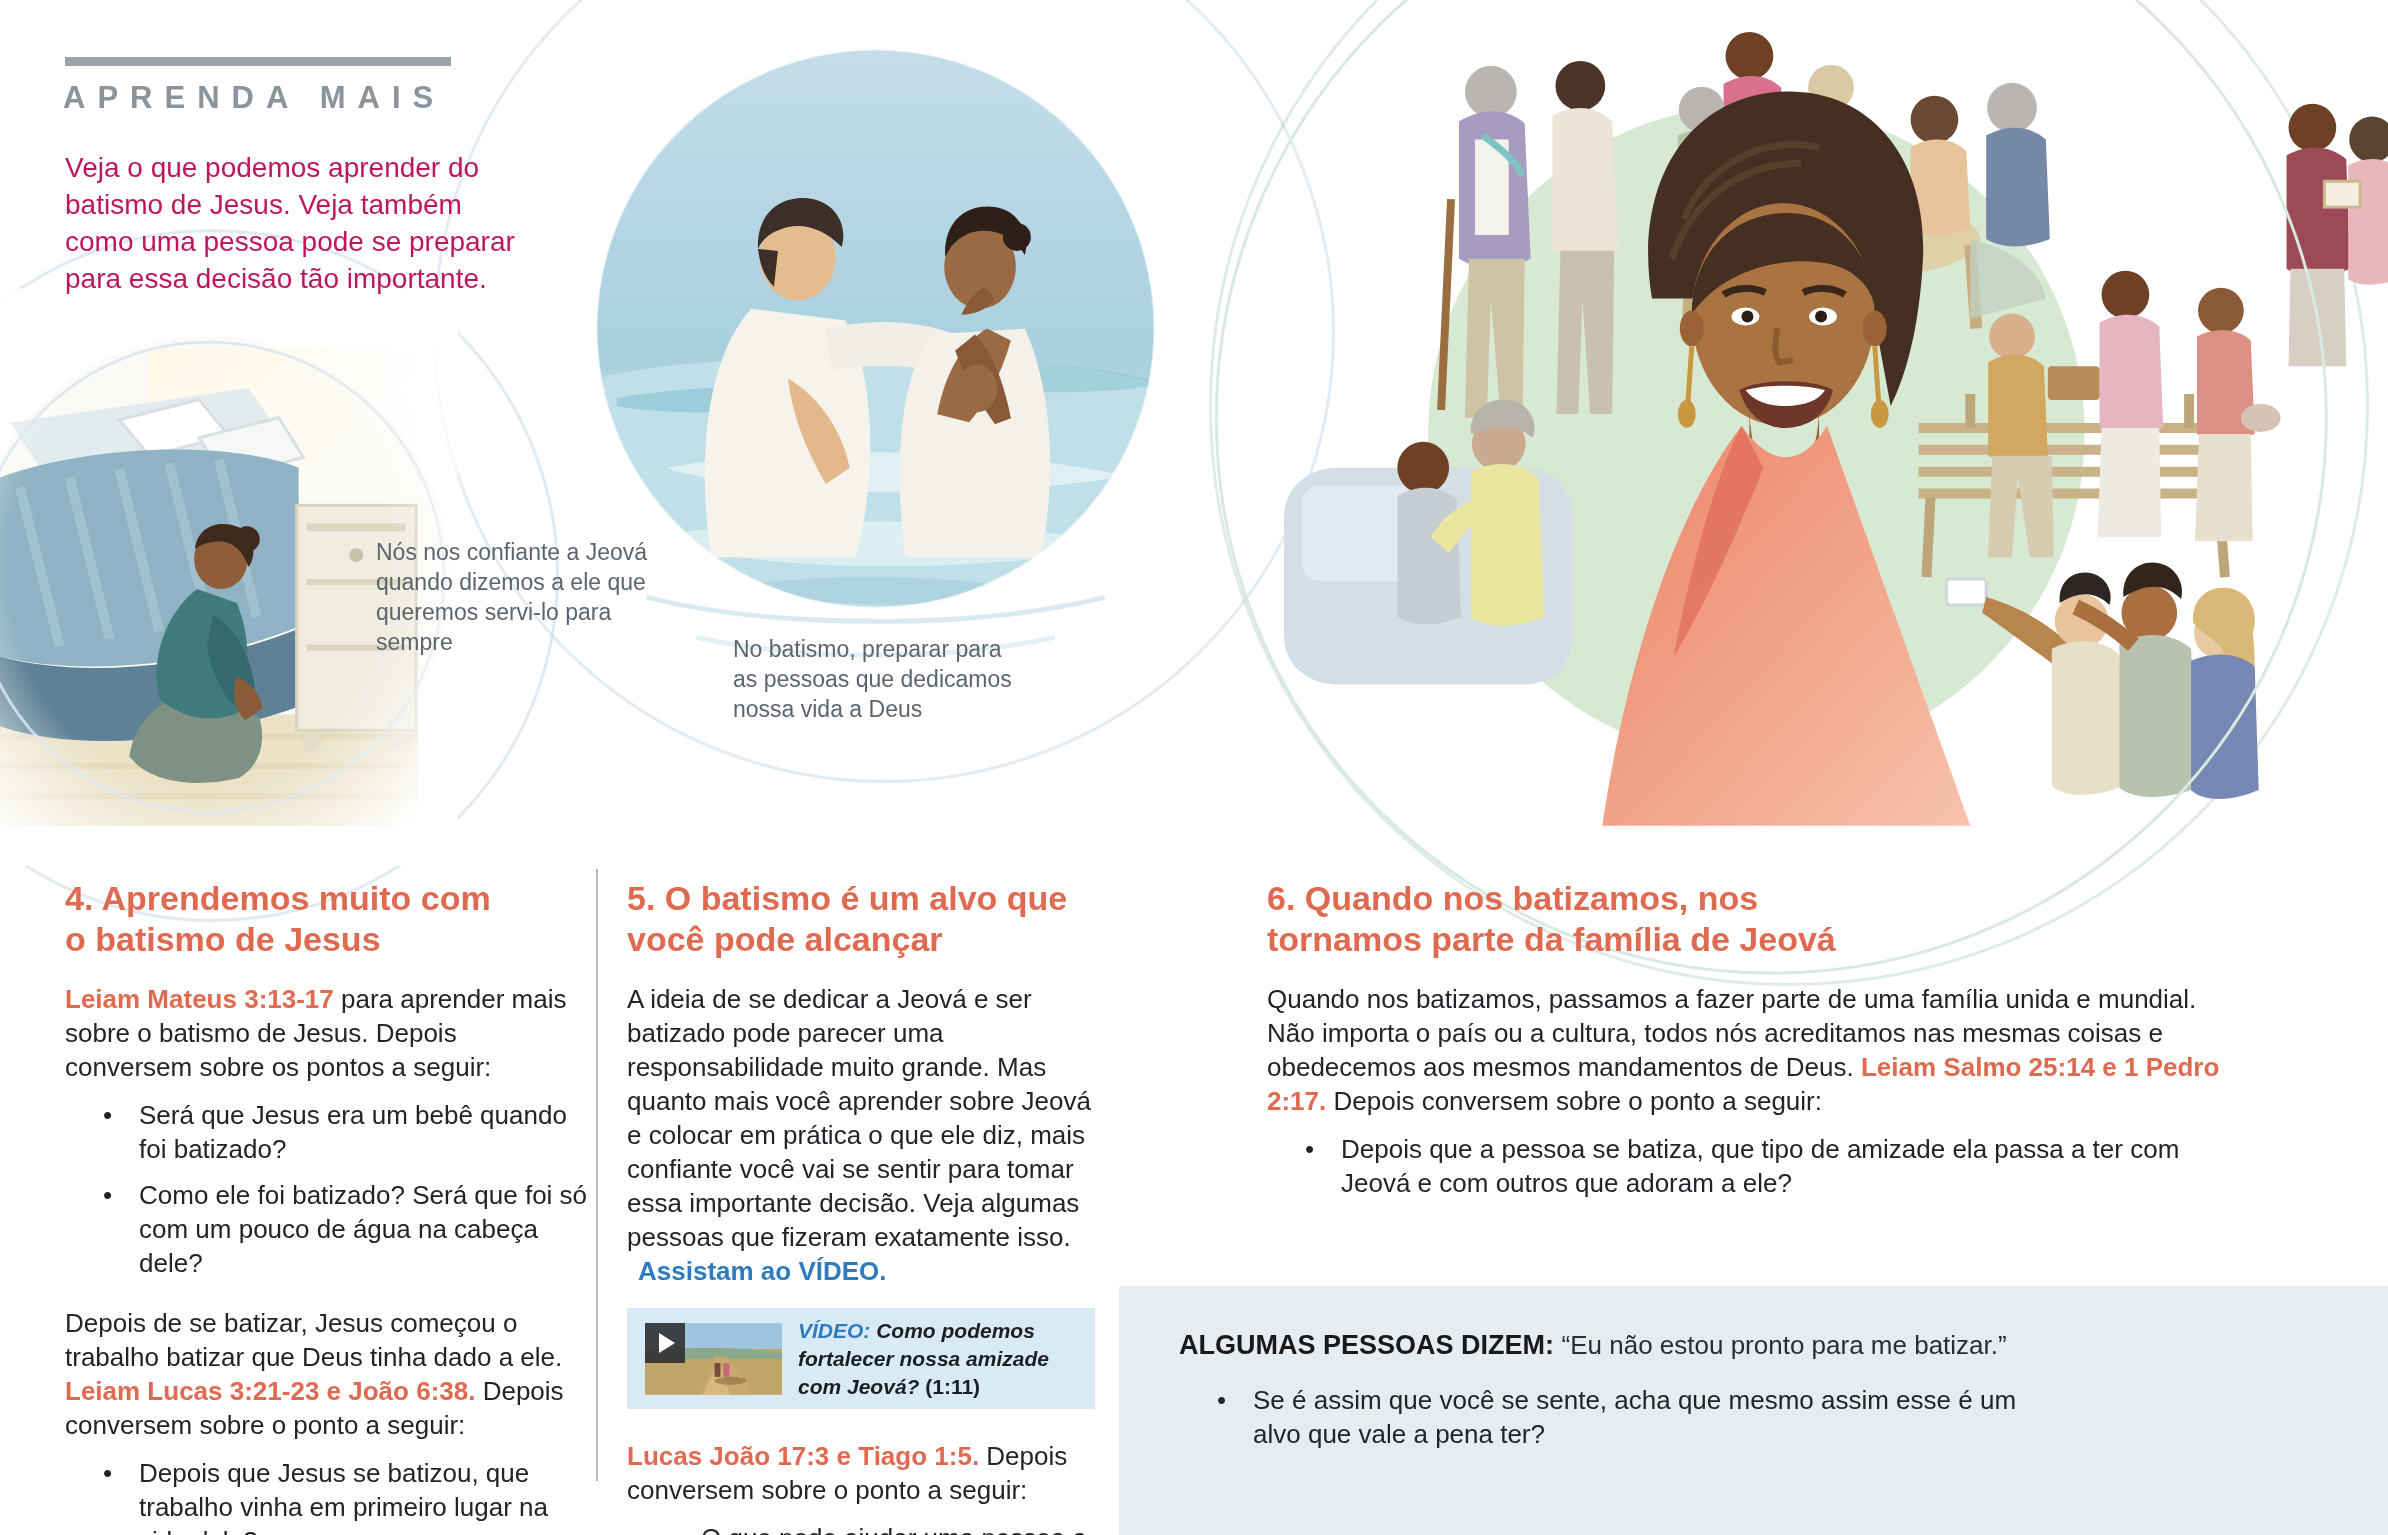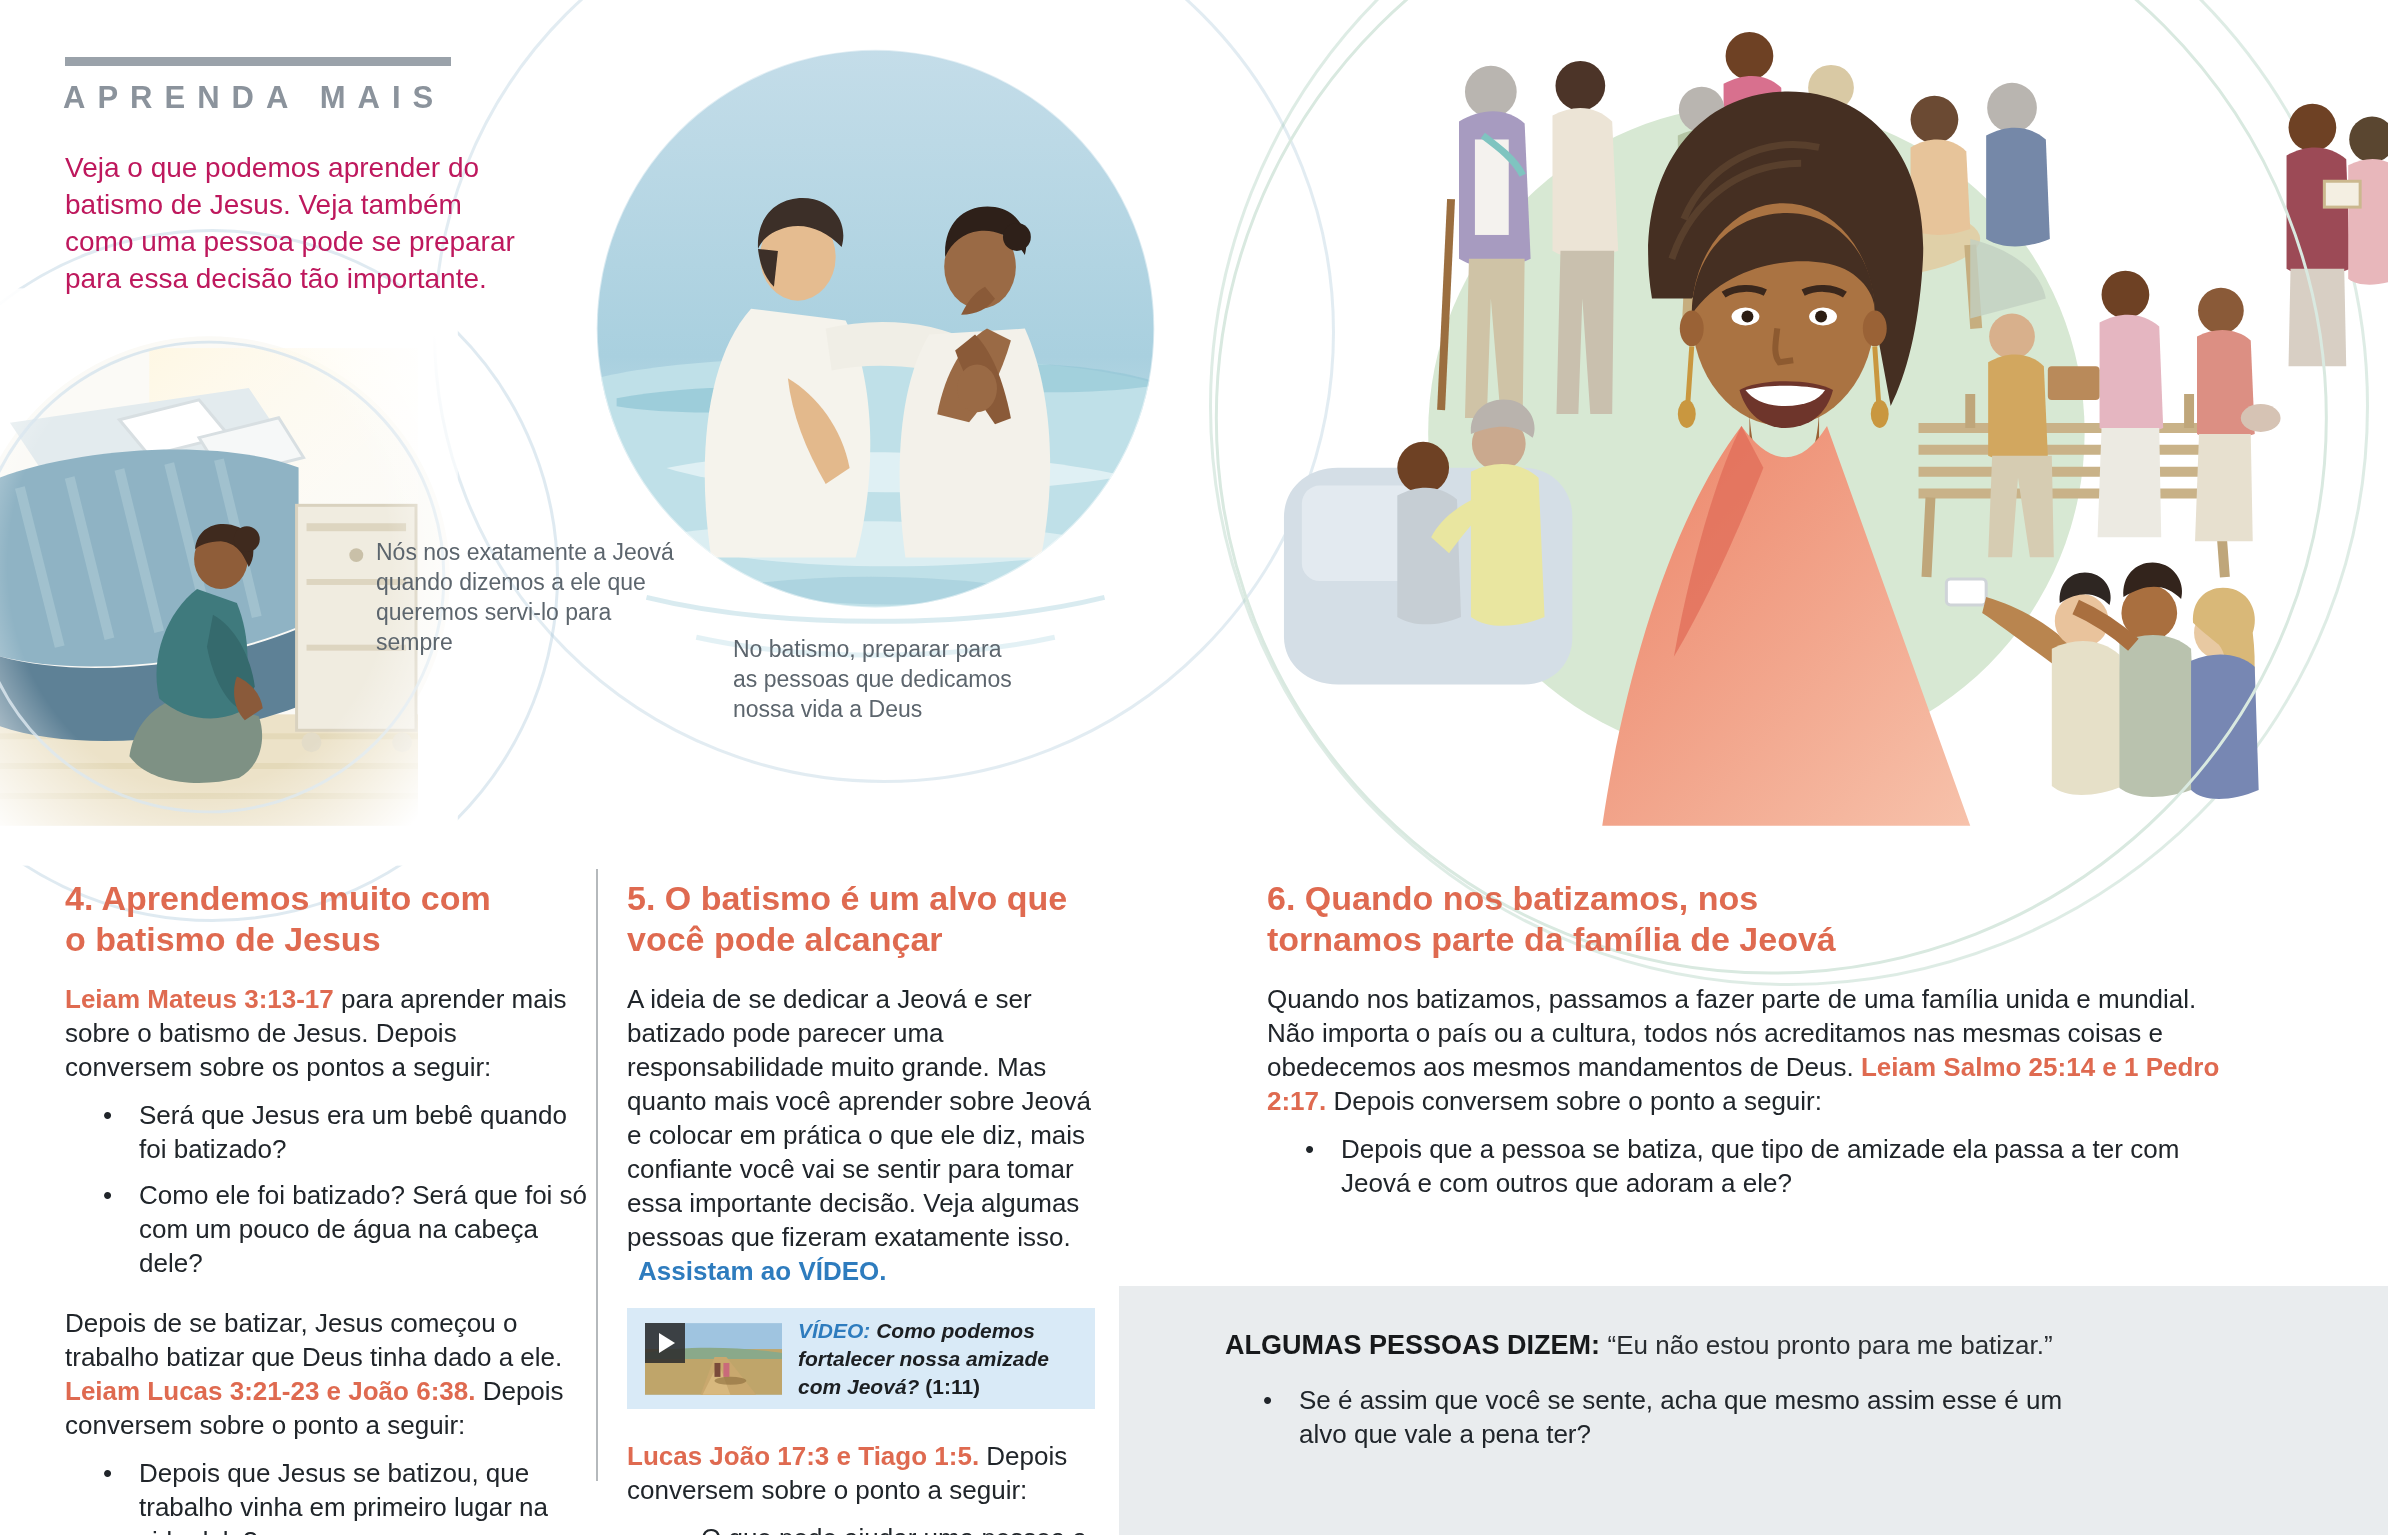--- a/index.html
+++ b/index.html
@@ -59,21 +59,21 @@
     width:0;height:0;border-left:16px solid #ffffff;
     border-top:10px solid transparent;border-bottom:10px solid transparent;margin-left:4px;
   }
   .video-text{margin-left:16px;width:299px;font-size:21px;line-height:28px;font-weight:bold;}
   .video-text .vlabel{color:#2e7cbe;font-style:italic;}
   .video-text .vtitle{color:#1c1f22;font-style:italic;}
   .video-text .vdur{color:#1c1f22;}
 
   
   .qbox{left:1119px;top:1286px;width:1269px;height:250px;background:#e9ecee;}
-  .qbox-inner{padding:44px 0 0 106px;width:955px;}
+  .qbox-inner{padding:44px 0 0 60px;width:955px;}
   .qhead{font-size:27px;font-weight:bold;color:#17191b;}
   .qquote{font-size:26px;color:#2a2e32;font-weight:normal;}
   .qbox .brow{margin-top:22px;}
   .qbox .btext{max-width:816px;}
 
   svg{overflow:visible;}
 </style>
 </head>
 <body>
 
@@ -297,21 +297,21 @@
   </g>
   <circle cx="500" cy="420" r="558" fill="none" stroke="#d9e9e0" stroke-width="3"></circle>
 </svg>
 </div>
 
 <div class="abs kicker-bar"></div>
 <div class="abs kicker">APRENDA MAIS</div>
 <div class="abs intro">Veja o que podemos aprender do batismo de Jesus. Veja também como uma pessoa pode se preparar para essa decisão tão importante.</div>
 
 <div class="abs caption cap1">
-  <div>Nós nos exatamente a Jeová</div>
+  <div>Nós nos confiante a Jeová</div>
   <div>quando dizemos a ele que</div>
   <div>queremos servi-lo para sempre</div>
 </div>
 <div class="abs caption cap2">
   <div>No batismo, preparar para</div>
   <div>as pessoas que dedicamos</div>
   <div>nossa vida a Deus</div>
 </div>
 
 <div class="abs divider"></div>

